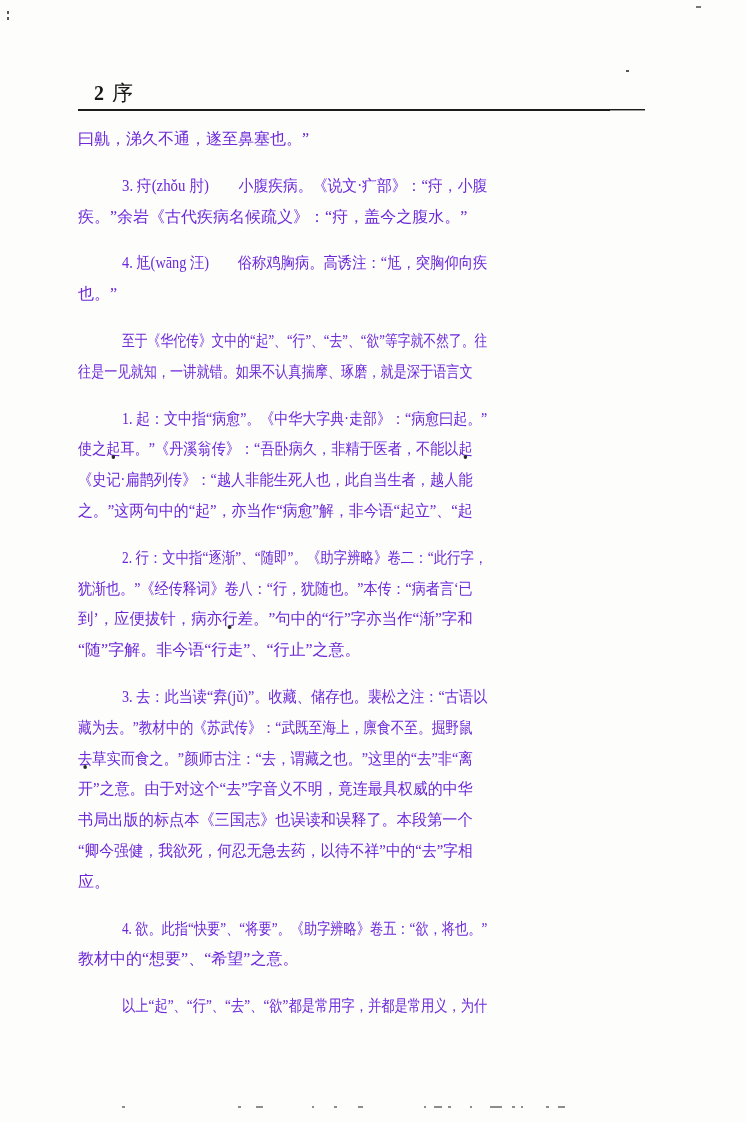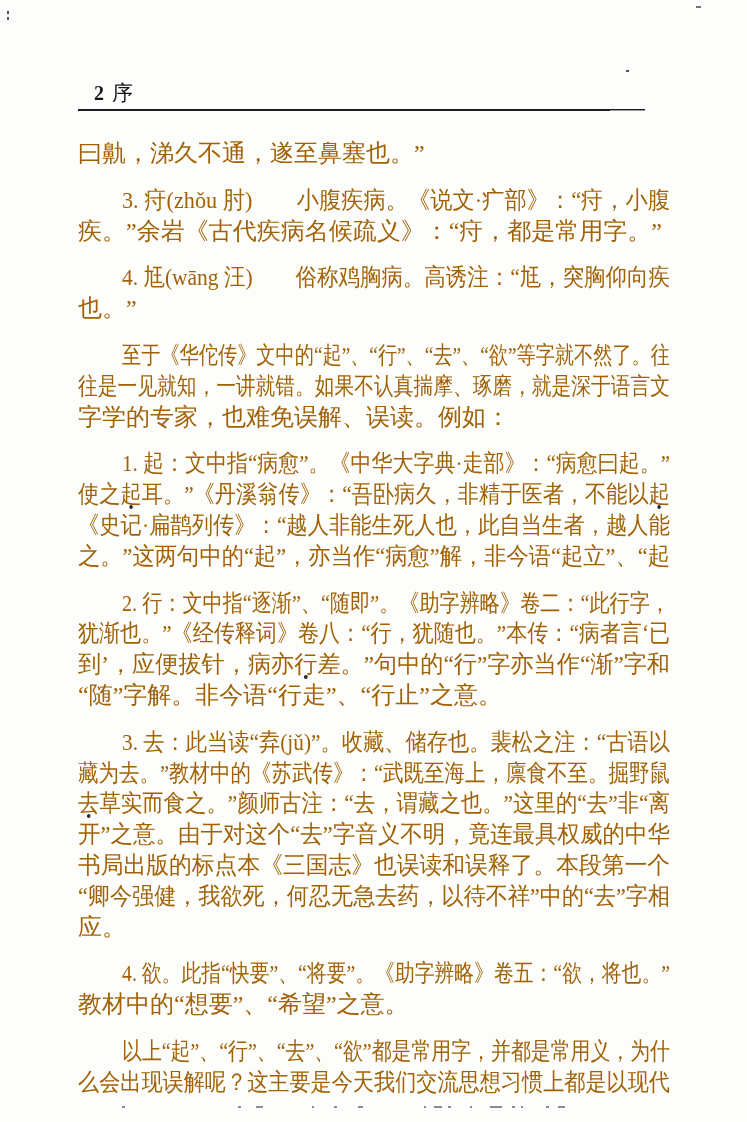--- a/index.html
+++ b/index.html
@@ -28,24 +28,24 @@
     position:absolute; left:78px; top:109px;
     width:567px; height:2px;
     background:#1c1c1c;
   }
   .header-rule-tail {
     position:absolute; left:610px; top:110px;
     width:35px; height:1px; background:#9a9a9a;
   }
   
   .body-text {
-    position:absolute; left:78px; top:138px;
+    position:absolute; left:78px; top:124px;
     width:592px;
-    font-size:24px;
-    color:#a16207;
+    font-size:16px;
+    color:#6d28d9;
   }
   .tline {
     height:30.8px; line-height:30.8px;
     white-space:nowrap;
     overflow:visible;
   }
   .tline.ind { padding-left:44px;margin-top:16px; }
   .ln {
     display:inline-block;
     white-space:nowrap;
@@ -70,45 +70,43 @@
 
   <div class="header">
     <span class="pnum">2</span><span>序</span>
   </div>
   <div class="header-rule"></div>
   <div class="header-rule-tail"></div>
 
   <div class="body-text">
       <div class="tline"><span class="ln"><span>曰鼽，涕久不通，遂至鼻塞也。”</span></span></div>
       <div class="tline full ind"><span class="ln" style="transform: scaleX(0.926801);"><span>3. 疛(zhǒu 肘)　　小腹疾病。《说文·疒部》：“疛，小腹</span></span></div>
-      <div class="tline"><span class="ln"><span>疾。”余岩《古代疾病名候疏义》：“疛，都是常用字。”</span></span></div>
+      <div class="tline"><span class="ln"><span>疾。”余岩《古代疾病名候疏义》：“疛，盖今之腹水。”</span></span></div>
       <div class="tline full ind"><span class="ln" style="transform: scaleX(0.894511);"><span>4. 尪(wāng 汪)　　俗称鸡胸病。高诱注：“尪，突胸仰向疾</span></span></div>
       <div class="tline"><span class="ln"><span>也。”</span></span></div>
       <div class="tline full ind"><span class="ln" style="transform: scaleX(0.799745);"><span>至于《华佗传》文中的“起”、“行”、“去”、“欲”等字就不然了。往</span></span></div>
       <div class="tline full"><span class="ln" style="transform: scaleX(0.822222);"><span>往是一见就知，一讲就错。如果不认真揣摩、琢磨，就是深于语言文</span></span></div>
-      <div class="tline"><span class="ln"><span>字学的专家，也难免误解、误读。例如：</span></span></div>
       <div class="tline full ind"><span class="ln" style="transform: scaleX(0.874548);"><span>1. 起：文中指“病愈”。《中华大字典·走部》：“病愈曰起。”</span></span></div>
       <div class="tline full"><span class="ln" style="transform: scaleX(0.88449);"><span>使之</span><span class="em">起</span><span>耳。”《丹溪翁传》：“吾卧病久，非精于医者，不能以</span><span class="em">起</span></span></div>
       <div class="tline full"><span class="ln" style="transform: scaleX(0.888014);"><span>《史记·扁鹊列传》：“越人非能生死人也，此自当生者，越人能</span></span></div>
       <div class="tline full"><span class="ln" style="transform: scaleX(0.929037);"><span>之。”这两句中的“起”，亦当作“病愈”解，非今语“起立”、“起</span></span></div>
       <div class="tline full ind"><span class="ln" style="transform: scaleX(0.838862);"><span>2. 行：文中指“逐渐”、“随即”。《助字辨略》卷二：“此行字，</span></span></div>
       <div class="tline full"><span class="ln" style="transform: scaleX(0.877545);"><span>犹渐也。”《经传释词》卷八：“行，犹随也。”本传：“病者言‘已</span></span></div>
       <div class="tline full"><span class="ln" style="transform: scaleX(0.965324);"><span>到’，应便拔针，病亦</span><span class="em">行</span><span>差。”句中的“行”字亦当作“渐”字和</span></span></div>
       <div class="tline"><span class="ln"><span>“随”字解。非今语“行走”、“行止”之意。</span></span></div>
       <div class="tline full ind"><span class="ln" style="transform: scaleX(0.885858);"><span>3. 去：此当读“弆(jǔ)”。收藏、储存也。裴松之注：“古语以</span></span></div>
       <div class="tline full"><span class="ln" style="transform: scaleX(0.853872);"><span>藏为去。”教材中的《苏武传》：“武既至海上，廪食不至。掘野鼠</span></span></div>
       <div class="tline full"><span class="ln" style="transform: scaleX(0.891671);"><span class="em">去</span><span>草实而食之。”颜师古注：“去，谓藏之也。”这里的“去”非“离</span></span></div>
       <div class="tline full"><span class="ln" style="transform: scaleX(0.936755);"><span>开”之意。由于对这个“去”字音义不明，竟连最具权威的中华</span></span></div>
       <div class="tline full"><span class="ln" style="transform: scaleX(0.948718);"><span>书局出版的标点本《三国志》也误读和误释了。本段第一个</span></span></div>
       <div class="tline full"><span class="ln" style="transform: scaleX(0.921244);"><span>“卿今强健，我欲死，何忍无急去药，以待不祥”中的“去”字相</span></span></div>
       <div class="tline"><span class="ln"><span>应。</span></span></div>
       <div class="tline full ind"><span class="ln" style="transform: scaleX(0.825398);"><span>4. 欲。此指“快要”、“将要”。《助字辨略》卷五：“欲，将也。”</span></span></div>
       <div class="tline"><span class="ln"><span>教材中的“想要”、“希望”之意。</span></span></div>
       <div class="tline full ind"><span class="ln" style="transform: scaleX(0.828773);"><span>以上“起”、“行”、“去”、“欲”都是常用字，并都是常用义，为什</span></span></div>
-      <div class="tline full"><span class="ln" style="transform: scaleX(0.880952);"><span>么会出现误解呢？这主要是今天我们交流思想习惯上都是以现代</span></span></div>
     </div>
 
   <div class="speck" style="left:7px;top:11px;width:2px;height:3px;"></div>
   <div class="speck" style="left:7px;top:17px;width:2px;height:3px;"></div>
   <div class="speck" style="left:626px;top:70px;width:3px;height:2px;"></div>
   <div class="speck" style="left:696px;top:6px;width:5px;height:2px;background:#777;"></div>
   <div id="footer-dashes">
       <div class="footer-dash" style="left: 122px; top: 1106px; width: 3px; height: 2px;"></div>
       <div class="footer-dash" style="left: 238px; top: 1106px; width: 3px; height: 2px;"></div>
       <div class="footer-dash" style="left: 256px; top: 1106px; width: 7px; height: 2px;"></div>

